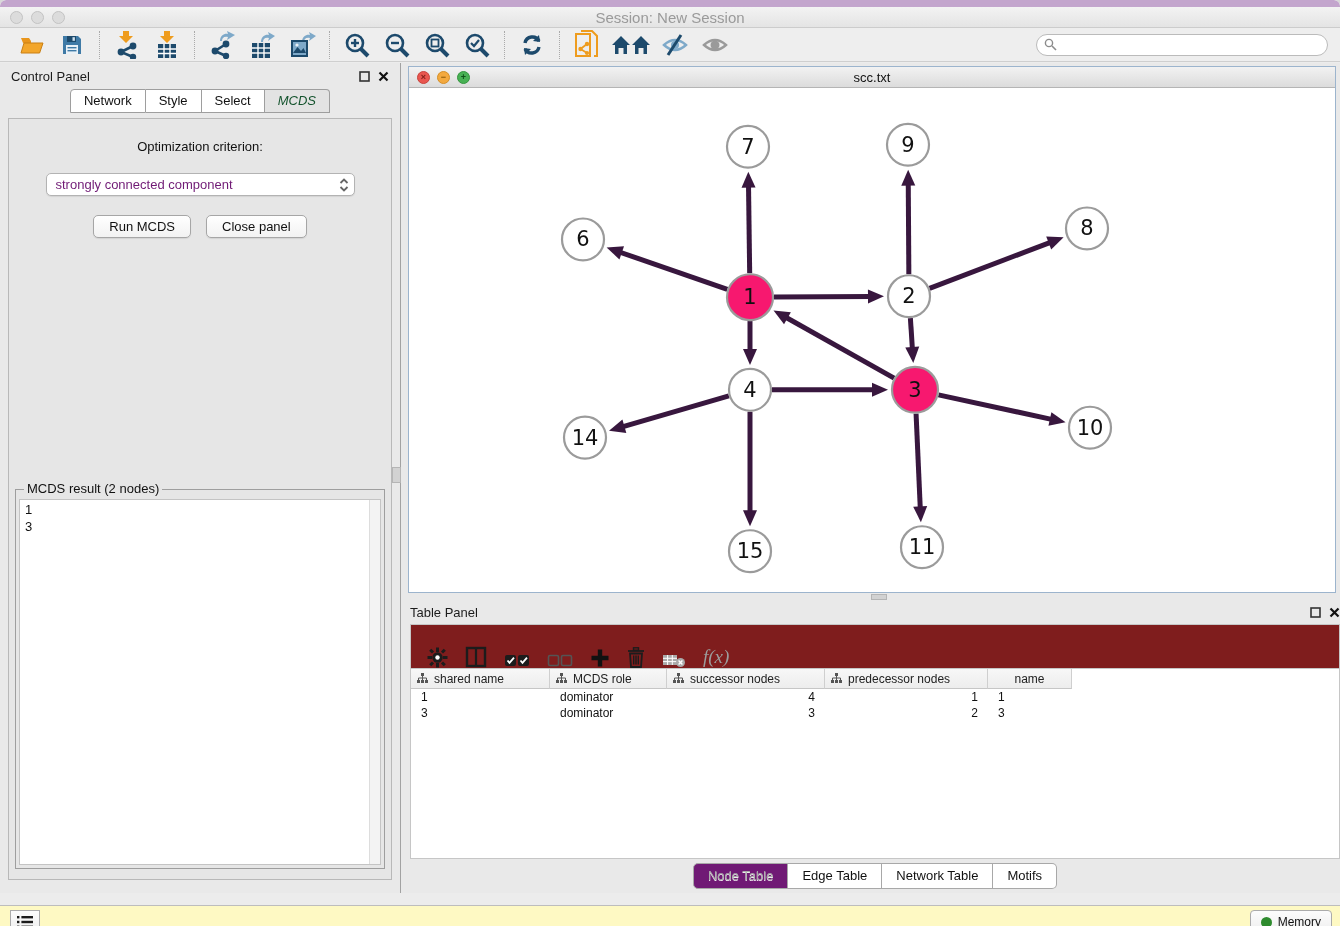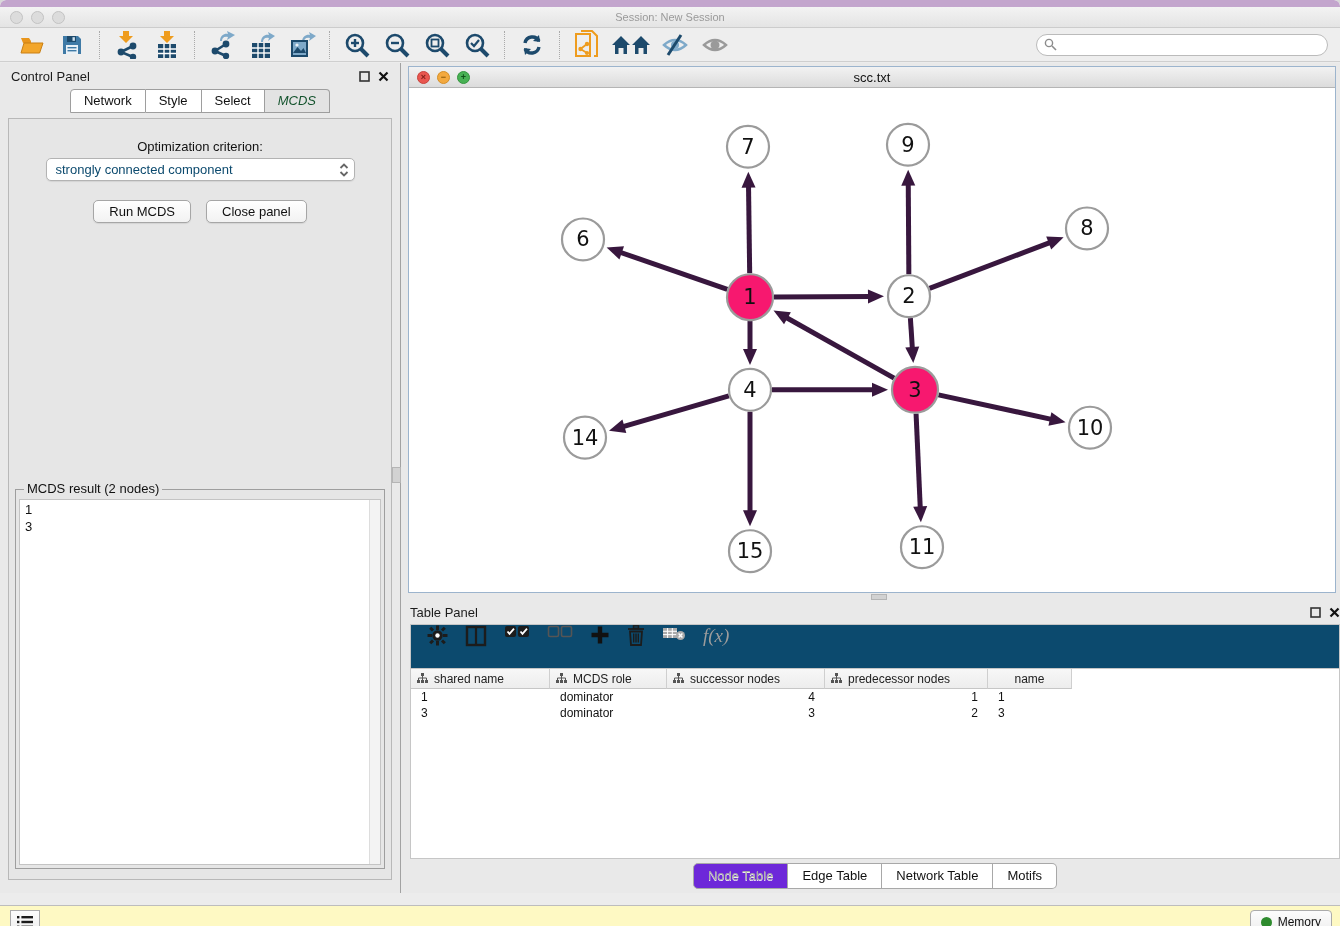--- a/index.html
+++ b/index.html
@@ -6,21 +6,21 @@
   html,body { width:1340px; height:926px; }
   body { font-family:"Liberation Sans", sans-serif; background:#d8d8d8; }
   .app { position:relative; width:1340px; height:926px; background:#ececec; overflow:hidden;
          border-radius:6px 6px 0 0; }
 
   
   .top-strip { height:7px; background:#c3a5cd; border-radius:6px 6px 0 0; }
   .titlebar { height:21px; background:linear-gradient(#f3f3f3,#e4e4e4); border-bottom:1px solid #cccccc; position:relative; }
   .lights { position:absolute; left:10px; top:4px; display:flex; gap:8px; }
   .light { width:13px; height:13px; border-radius:50%; background:#dcdcdc; border:1px solid #c3c3c3; }
-  .win-title { text-align:center; font-size:11px; line-height:21px; color:#9a9a9a; }
+  .win-title { text-align:center; font-size:15px; line-height:21px; color:#9a9a9a; }
 
   
   .toolbar { height:34px; background:#eeeeee; border-bottom:1px solid #cfcfcf; display:flex; align-items:center; padding:0 12px; }
   .tb-btn { width:40px; height:30px; display:flex; align-items:center; justify-content:center; cursor:default; }
   .tb-sep { width:0; height:28px; border-left:1px dotted #aaaaaa; margin:0 7px; }
   .search-box { margin-left:auto; width:292px; height:22px; background:#ffffff; border:1px solid #bbbbbb; border-radius:11px;
                 display:flex; align-items:center; padding:0 7px; gap:5px; }
   .search-box input { border:none; outline:none; flex:1; font-size:12px; font-family:"Liberation Sans",sans-serif; background:transparent; }
 
   
@@ -31,22 +31,22 @@
   .cp-grip { position:absolute; right:-1px; top:404px; width:9px; height:16px; background:#d2d2d2; border:1px solid #b5b5b5; }
   .panel-header { height:26px; display:flex; align-items:center; padding:0 11px; font-size:13px; color:#1c1c1c; }
   .panel-header .ph-title { flex:1; }
   .ph-icons { display:flex; gap:8px; align-items:center; }
   .cp-tabs { display:flex; justify-content:center; }
   .cp-tab { font-size:13px; padding:3px 13px 4px; background:#ffffff; border:1px solid #9e9e9e; border-left:none; color:#111; cursor:default; }
   .cp-tab:first-child { border-left:1px solid #9e9e9e; border-radius:4px 0 0 0; }
   .cp-tab.sel { background:#e3e3e3; color:#14532d; border-radius:0 4px 0 0;font-style:italic; }
   .cp-content { position:absolute; top:55px; left:8px; right:8px; bottom:13px; background:#e6e6e6; border:1px solid #b8b8b8; }
   .opt-label { text-align:center; margin-top:20px; font-size:13px; color:#111; }
-  .dropdown { margin:4px auto 0; width:309px; height:23px; background:#ffffff; border:1px solid #b3b3b3; border-radius:5px;
-              display:flex; align-items:center; padding:0 4px 0 9px; font-size:13px; color:#0c4a6e; box-shadow:0 1px 1px rgba(0,0,0,.08); }
+  .dropdown { margin:19px auto 0; width:309px; height:23px; background:#ffffff; border:1px solid #b3b3b3; border-radius:5px;
+              display:flex; align-items:center; padding:0 4px 0 9px; font-size:13px; color:#701a75; box-shadow:0 1px 1px rgba(0,0,0,.08); }
   .dropdown .dd-val { flex:1; }
   .cp-buttons { display:flex; justify-content:center; gap:15px; margin-top:19px; }
   .aq-btn { font-family:"Liberation Sans",sans-serif; font-size:13px; color:#111; background:linear-gradient(#ffffff,#f2f2f2);
             border:1px solid #a6a6a6; border-radius:5px; padding:3px 15px; box-shadow:0 1px 1px rgba(0,0,0,.08); cursor:default; }
   .result-fieldset { position:absolute; left:6px; right:6px; top:370px; bottom:10px; border:1px solid #9e9e9e; padding:4px 2px 2px; }
   .result-legend { position:absolute; top:-9px; left:8px; background:#e6e6e6; padding:0 3px; font-size:13px; color:#111; }
   .result-text { position:absolute; left:3px; right:3px; top:9px; bottom:3px; background:#ffffff; border:1px solid #c4c4c4;
                  font-size:13px; color:#111; padding:1px 5px; line-height:17px; }
   .result-vscroll { position:absolute; top:0; bottom:0; right:0; width:11px; background:#f3f3f3; border-left:1px solid #dddddd; }
 
@@ -64,34 +64,34 @@
   .net-title { text-align:center; font-size:13px; line-height:21px; color:#111; }
   .net-canvas { position:absolute; top:22px; left:0; right:0; bottom:0; overflow:hidden; }
   .net-canvas svg { display:block; width:100%; height:100%; }
 
   .h-grip-row { height:7px; position:relative; flex:none; }
   .h-grip { position:absolute; left:50%; top:1px; width:16px; height:6px; background:#d2d2d2; border:1px solid #b5b5b5; }
 
   .table-panel { flex:1; display:flex; flex-direction:column; padding:0 0 0 9px; min-height:0; }
   .tp-header { height:24px; display:flex; align-items:center; font-size:13px; color:#1c1c1c; }
   .tp-header .ph-title { flex:1; }
-  .tp-toolbar { height:45px; background:#0c4a6e; border:1px solid #c6c6c6; display:flex; align-items:flex-start; gap:17px; padding:0 16px; flex:none; }
+  .tp-toolbar { height:45px; background:#7f1d1d; border:1px solid #c6c6c6; display:flex; align-items:flex-end; gap:17px; padding:0 16px; flex:none; }
   .tp-table { flex:1; background:#ffffff; border:1px solid #c6c6c6; border-top:none; overflow:hidden; position:relative; min-height:0; }
   .tbl-header { display:flex; height:20px; }
   .tbl-hcell { background:linear-gradient(#f7f7f7,#ededed); border-right:1px solid #cfcfcf; border-bottom:1px solid #c6c6c6;
                display:flex; align-items:center; gap:6px; padding:0 6px; font-size:12px; color:#222; flex:none; }
   .tbl-hcell.center { justify-content:center; }
   .tbl-row { display:flex; height:16px; }
   .tbl-cell { font-size:12px; color:#111; padding:0 10px; flex:none; line-height:16px; white-space:nowrap; }
 
   .tp-tabs { height:34px; display:flex; justify-content:center; align-items:center; flex:none; }
   .tp-tab { font-size:13px; padding:4px 14px 5px; background:#ffffff; border:1px solid #a8a8a8; border-left:none; color:#111; cursor:default; }
   .tp-tab:first-child { border-left:1px solid #a8a8a8; border-radius:5px 0 0 5px; }
   .tp-tab:last-child { border-radius:0 5px 5px 0; }
-  .tp-tab.sel { background:#6d28d9; color:#aaaaaa; text-shadow:0 1px 0 #eee; }
+  .tp-tab.sel { background:#701a75; color:#aaaaaa; text-shadow:0 1px 0 #eee; }
 
   
   .statusbar { position:absolute; bottom:0; left:0; right:0; height:21px; background:#fef9c3; border-top:1px solid #bdbdbd; }
   .list-btn { position:absolute; left:10px; top:4px; width:30px; height:24px; background:linear-gradient(#fcfcfc,#eeeeee);
               border:1px solid #ababab; display:flex; align-items:center; justify-content:center; }
   .memory-btn { position:absolute; right:8px; top:4px; height:24px; background:linear-gradient(#fcfcfc,#eeeeee);
                 border:1px solid #ababab; border-radius:4px; display:flex; align-items:center; gap:6px; padding:0 10px;
                 font-size:12px; color:#111; }
   .mem-dot { width:11px; height:11px; border-radius:50%; background:#2e8b2e; }
 </style>

